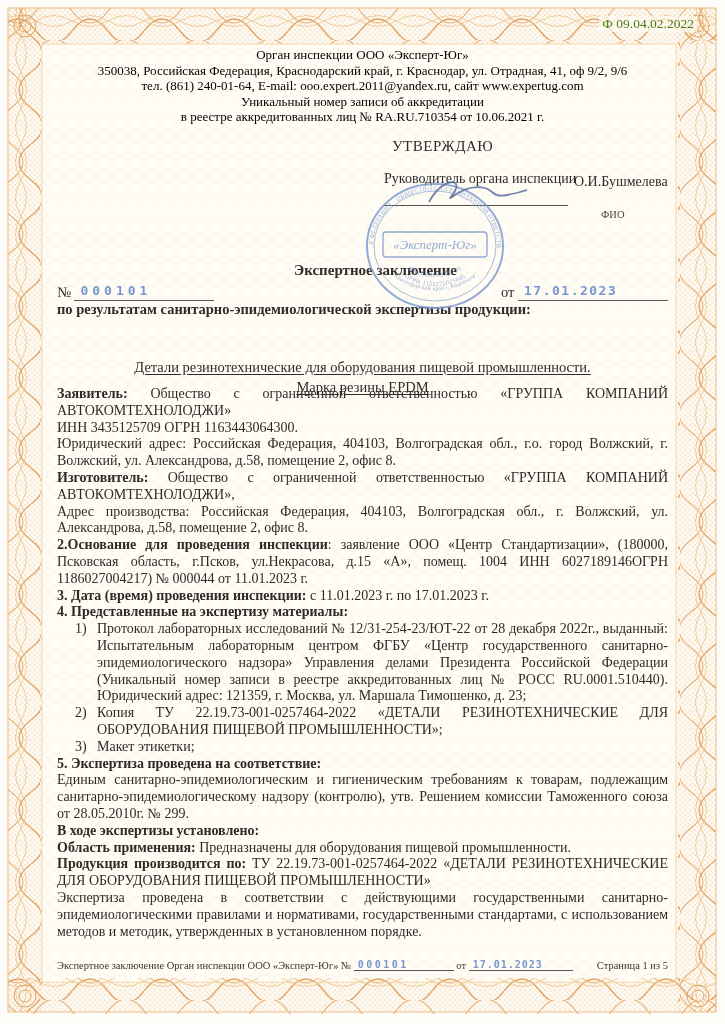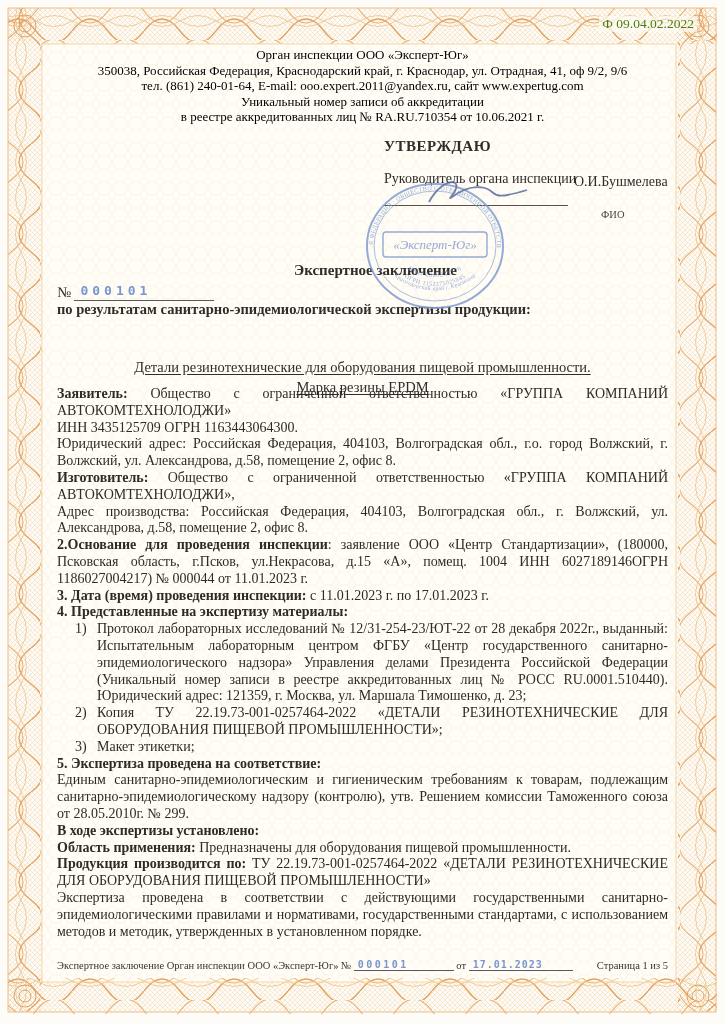--- a/index.html
+++ b/index.html
@@ -11,21 +11,21 @@
   .bg-svg{position:absolute;left:0;top:0;width:725px;height:1024px;}
 
   .form-code{
     position:absolute; top:16px; right:28px; font-size:13.5px; color:#4d7c0f;
     background:rgba(255,252,244,.65); padding:0 3px; text-shadow:0 0 3px #fff;
   }
   .org-header{
     position:absolute; top:47px; left:57px; width:611px;
     text-align:center; font-size:13px; line-height:15.6px; color:#000000;
   }
-  .approve-word{position:absolute; top:138px; left:384px; font-size:15px; letter-spacing:.5px;font-weight:bold;}
+  .approve-word{position:absolute; top:138px; left:392px; font-size:15px; letter-spacing:.5px;}
   .approve-role{position:absolute; top:171px; left:384px; font-size:14px;}
   .sig-line{position:absolute; top:186px; left:384px; width:184px; height:19px; border-bottom:1.2px solid #55504a;}
   .approve-name{position:absolute; top:174px; left:574px; font-size:14px;}
   .fio-label{position:absolute; top:209px; left:601px; font-size:10.5px; color:#4a463f;}
 
   .doc-title{position:absolute; top:262px; left:70px; width:611px; text-align:center; font-size:15px; font-weight:bold;}
   .num-row{position:absolute; top:282px; left:57px; width:611px; height:22px;}
   .num-left{position:absolute; left:0; top:0; font-size:14.5px;}
   .num-right{position:absolute; right:0; top:0; font-size:14.5px;}
   .fill-field{display:inline-block; border-bottom:1.4px solid #58595f; vertical-align:bottom; padding:0 6px 1px 6px; text-align:left;}
@@ -137,20 +137,26 @@
   <div class="sig-line"></div>
   <div class="approve-name">О.И.Бушмелева</div>
   <div class="fio-label">ФИО</div>
 
   <div class="doc-title">Экспертное заключение</div>
   <div class="num-row">
     <span class="num-left">
       <span>№</span>
       <span class="fill-field fill-num">
         <span class="stamped">000101</span>
+      </span>
+    </span>
+    <span class="num-right">
+      <span>от</span>
+      <span class="fill-field fill-date">
+        <span class="stamped date">17.01.2023</span>
       </span>
     </span>
   </div>
 
   <div class="subtitle">по результатам санитарно-эпидемиологической экспертизы продукции:</div>
 
   <div class="product-title">
     <div class="u">Детали резинотехнические для оборудования пищевой промышленности.</div>
     <div class="u">Марка резины EPDM</div>
   </div>

